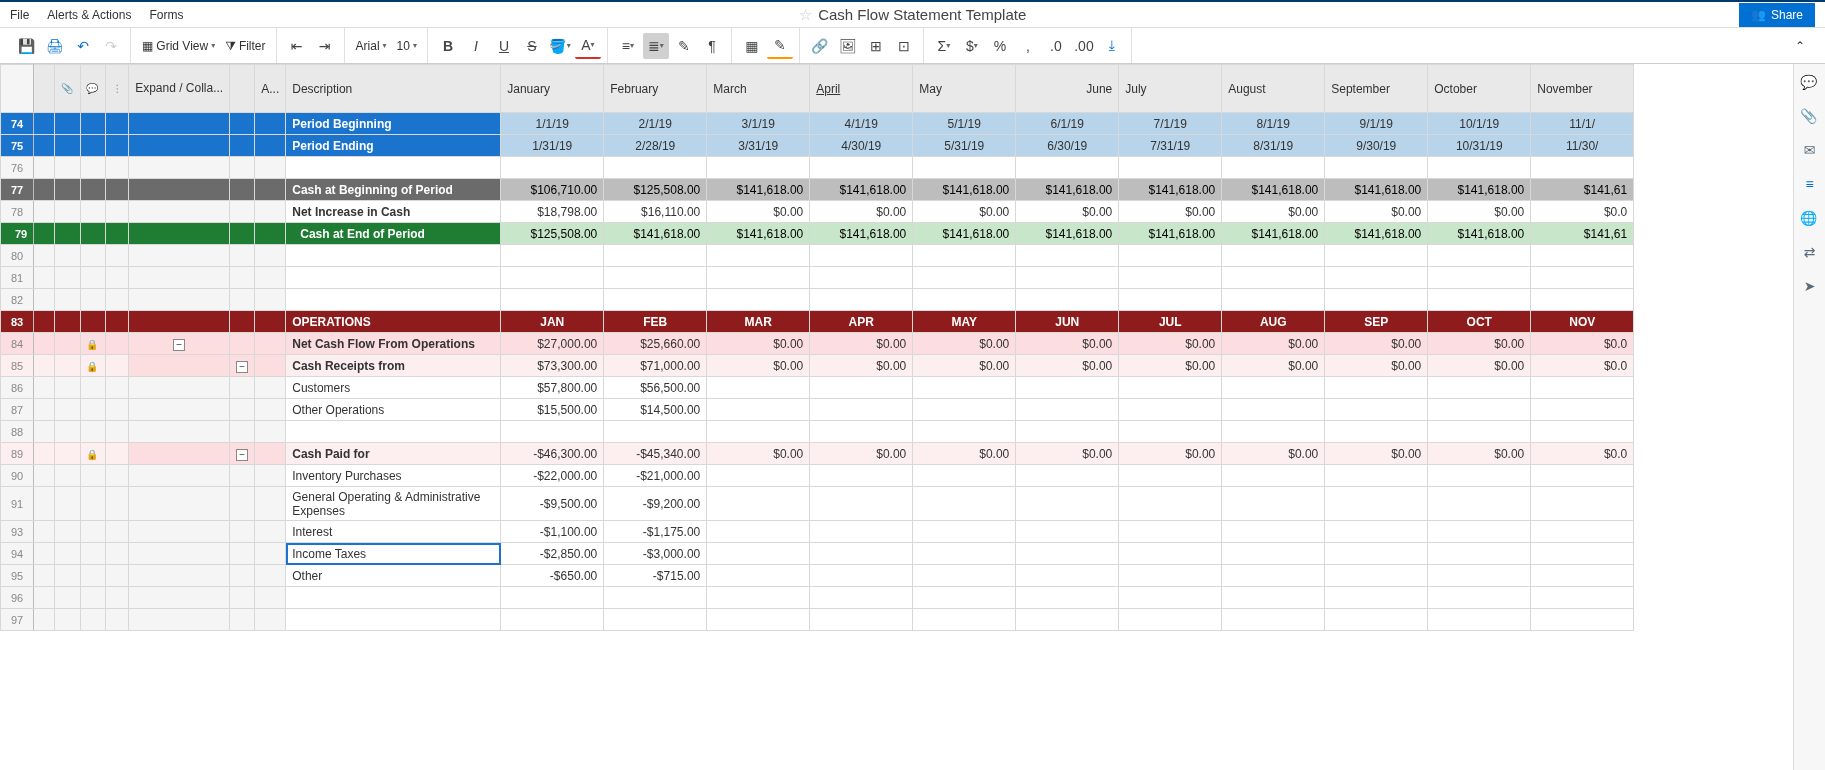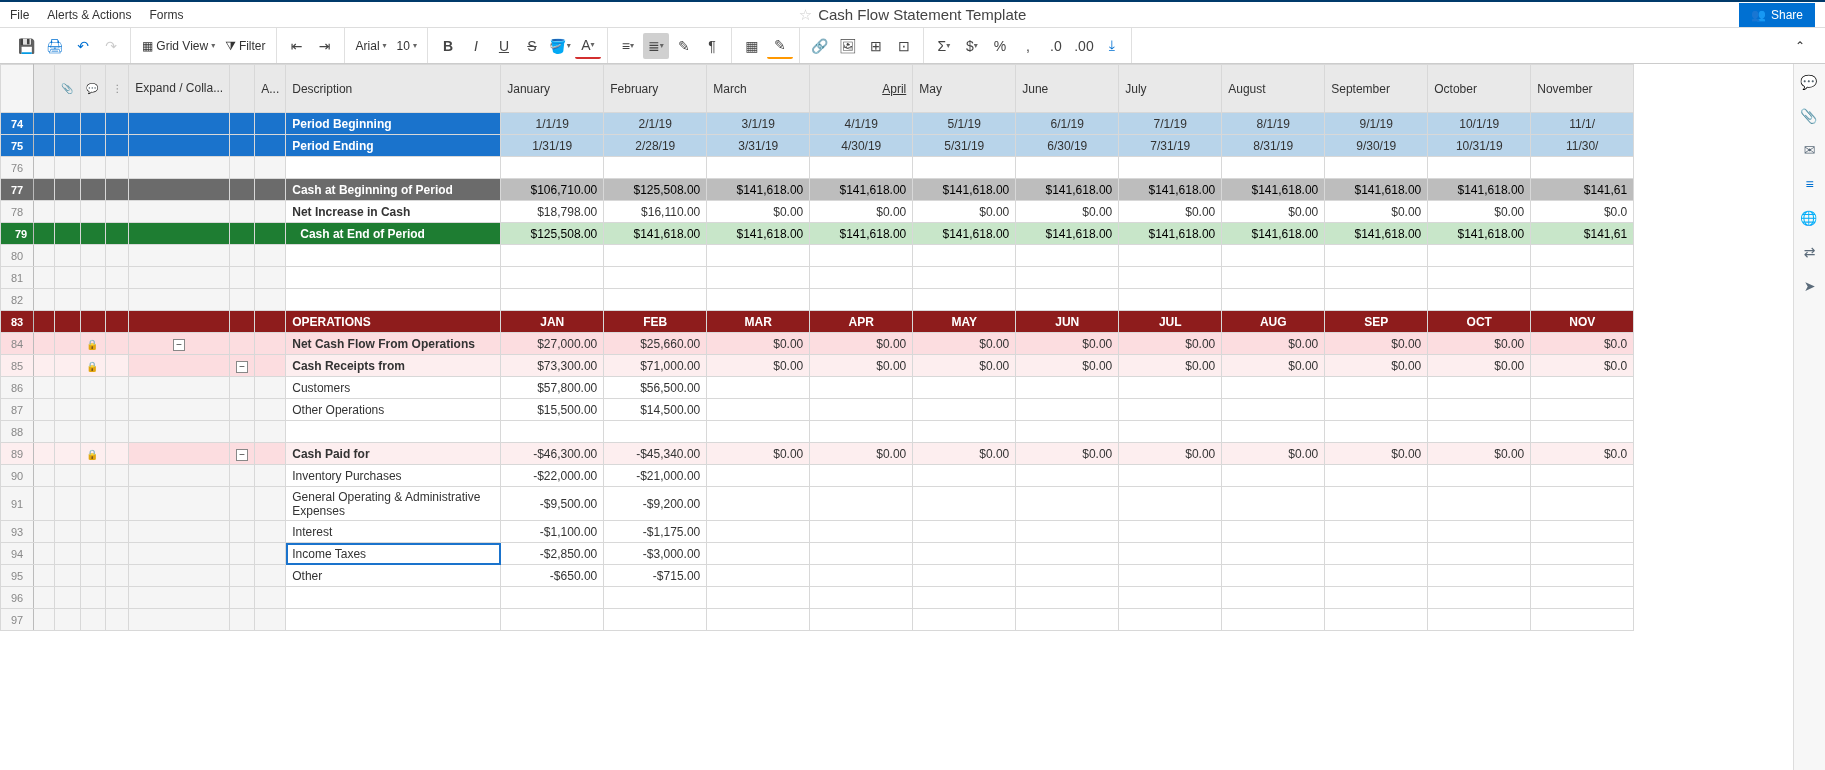--- a/index.html
+++ b/index.html
@@ -171,23 +171,23 @@
             <th class="gutter-head" style="font-size:10px;color:#888;">📎</th>
             <th class="gutter-head" style="font-size:10px;color:#888;">💬</th>
             <th class="gutter-head" style="font-size:10px;color:#888;">⋮</th>
             <th class="col-expand">Expand / Colla...</th>
             <th class="gutter-head" style="width:20px"></th>
             <th class="col-a">A...</th>
             <th class="col-desc">Description</th>
           <th class="col-month" style="text-align: left;">January</th>
               <th class="col-month" style="text-align: left;">February</th>
               <th class="col-month" style="text-align: left;">March</th>
-              <th class="col-month" style="text-align: right; text-decoration: underline;">April</th>
+              <th class="col-month" style="text-align: left; text-decoration: underline;">April</th>
               <th class="col-month" style="text-align: left;">May</th>
-              <th class="col-month" style="text-align: left;">June</th>
+              <th class="col-month" style="text-align: right;">June</th>
               <th class="col-month" style="text-align: left; margin-left: 44px;">July</th>
               <th class="col-month" style="text-align: left;">August</th>
               <th class="col-month" style="text-align: left;">September</th>
               <th class="col-month" style="text-align: left;">October</th>
               <th class="col-month" style="text-align: left;">November</th>
             </tr>
         </thead>
         <tbody id="tbody">
             <tr class="blue-head">
               <td class="row-num">74</td>

